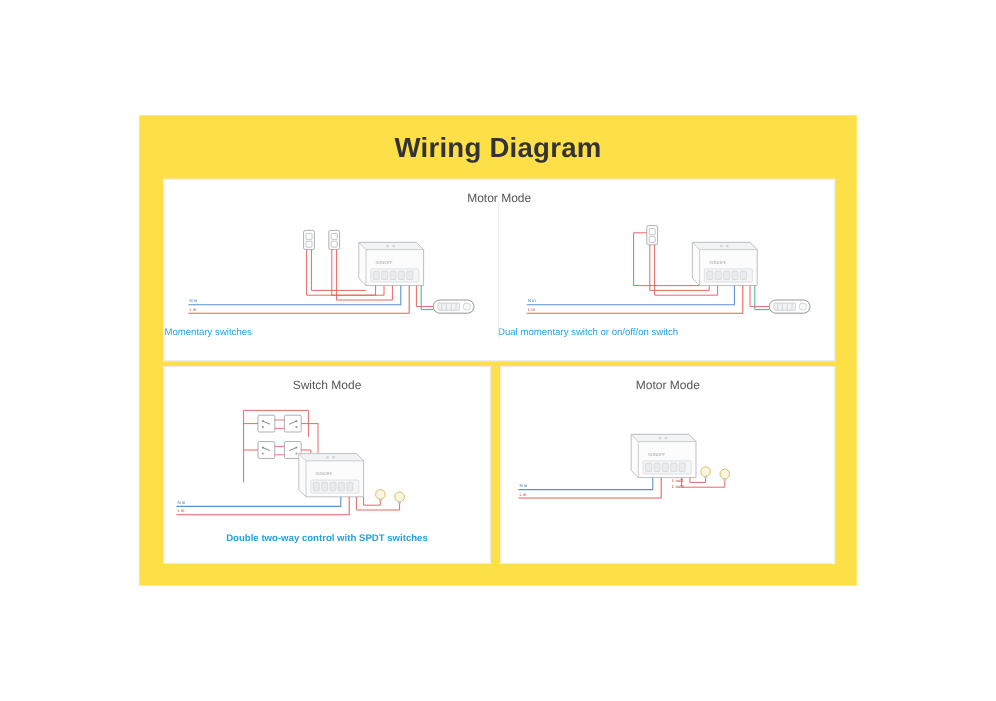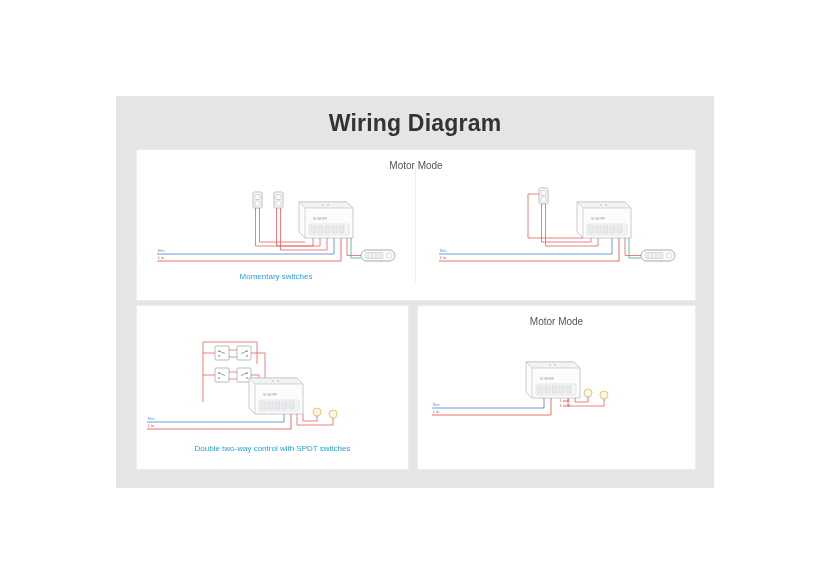--- a/index.html
+++ b/index.html
@@ -14,21 +14,21 @@
     height: 584px;
     background: #ffffff;
     overflow: hidden;
   }
   #panel {
     position: absolute;
     left: 116px;
     top: 96px;
     width: 598px;
     height: 392px;
-    background: #e5e5e5;
+    background: #fde047;
   }
   #title {
     position: absolute;
     left: 0;
     top: 14px;
     width: 598px;
     text-align: center;
     font-size: 23px;
     font-weight: bold;
     color: #333333;
@@ -55,21 +55,20 @@
     position: absolute;
     width: 100%;
     text-align: center;
     font-size: 8px;
     color: #25a2e0;
   }
   .subpanel { position: absolute; }
   .sublabel {
     position: absolute;
     width: 100%;
-    text-align: center;
     font-size: 8px;
     color: #25a2e0;
   }
   .dg { position: absolute; left: 0; top: 0; }
   .tiny {
     font-size: 3.6px;
     fill: #c0392b;
     font-family: "Liberation Sans", sans-serif;
   }
   .tiny-b {
@@ -190,26 +189,28 @@
             <rect x="230" y="76.5" width="18" height="6" rx="1" fill="#f1f2f3" stroke="#b9bcc0" stroke-width="0.5"></rect>
             <line x1="233" y1="76.5" x2="233" y2="82.5" stroke="#b9bcc0" stroke-width="0.4"></line>
             <line x1="237" y1="76.5" x2="237" y2="82.5" stroke="#b9bcc0" stroke-width="0.4"></line>
             <line x1="241" y1="76.5" x2="241" y2="82.5" stroke="#b9bcc0" stroke-width="0.4"></line>
             <line x1="245" y1="76.5" x2="245" y2="82.5" stroke="#b9bcc0" stroke-width="0.4"></line>
             <circle cx="254" cy="79.5" r="3" fill="#f7f8f8" stroke="#b9bcc0" stroke-width="0.5"></circle>
             <path d="M210 62 L210 79.5 L226 79.5" stroke="#e8605d" stroke-width="0.8" fill="none"></path>
             <path d="M214 62 L214 82 L226 82" stroke="#3fae8e" stroke-width="0.8" fill="none"></path>
           </g>
         </svg>
+        <div class="sublabel" style="top:96px;">Dual momentary switch or on/off/on switch</div>
       </div>
 
       <div style="position:absolute; left:278px; top:18px; width:1px; height:114px; background:#ececec;"></div>
     </div>
 
     <div class="card" id="card-switch">
+      <div class="card-title">Switch Mode</div>
       <svg class="dg" style="top:24px;" width="271" height="110" viewBox="0 0 271 110">
 
         <rect x="78" y="16" width="14" height="14" rx="1" fill="#ffffff" stroke="#9aa0a6" stroke-width="0.7"></rect>
         <circle cx="82" cy="21" r="0.9" fill="#9aa0a6"></circle>
         <circle cx="82" cy="26" r="0.9" fill="#9aa0a6"></circle>
         <path d="M88 23.5 L82 21" stroke="#6f7479" stroke-width="0.7"></path>
         <rect x="100" y="16" width="14" height="14" rx="1" fill="#ffffff" stroke="#9aa0a6" stroke-width="0.7"></rect>
         <circle cx="110" cy="21" r="0.9" fill="#9aa0a6"></circle>
         <circle cx="110" cy="26" r="0.9" fill="#9aa0a6"></circle>
         <path d="M104 23.5 L110 21" stroke="#6f7479" stroke-width="0.7"></path>
@@ -262,21 +263,21 @@
         <path d="M180 91 L180 86" stroke="#e8605d" stroke-width="0.8" fill="none"></path>
         <path d="M196 95 L196 88" stroke="#e8605d" stroke-width="0.8" fill="none"></path>
 
         <g>
           <circle cx="180" cy="82" r="4" fill="#fdf7e2" stroke="#d2b24a" stroke-width="0.7"></circle>
           <rect x="178.6" y="85.6" width="2.8" height="2" fill="#c9cbcd"></rect>
           <circle cx="196" cy="84" r="4" fill="#fdf7e2" stroke="#d2b24a" stroke-width="0.7"></circle>
           <rect x="194.6" y="87.6" width="2.8" height="2" fill="#c9cbcd"></rect>
         </g>
       </svg>
-      <div class="caption" style="top:138px;">Double two-way control with SPDT switches</div>
+      <div class="caption" style="top:138px;font-weight:bold;">Double two-way control with SPDT switches</div>
     </div>
 
     <div class="card" id="card-meter">
       <div class="card-title">Motor Mode</div>
       <svg class="dg" style="top:30px;" width="277" height="120" viewBox="0 0 277 120">
 
         <g>
           <path d="M108 26 L156 26 L162 32 L162 62 L114 62 L108 56 Z" fill="#fcfcfc" stroke="#b9bcc0" stroke-width="0.8"></path>
           <path d="M108 26 L156 26 L162 32 L114 32 Z" fill="#f2f3f4" stroke="#b9bcc0" stroke-width="0.6"></path>
           <path d="M114 32 L114 62" stroke="#b9bcc0" stroke-width="0.6"></path>

